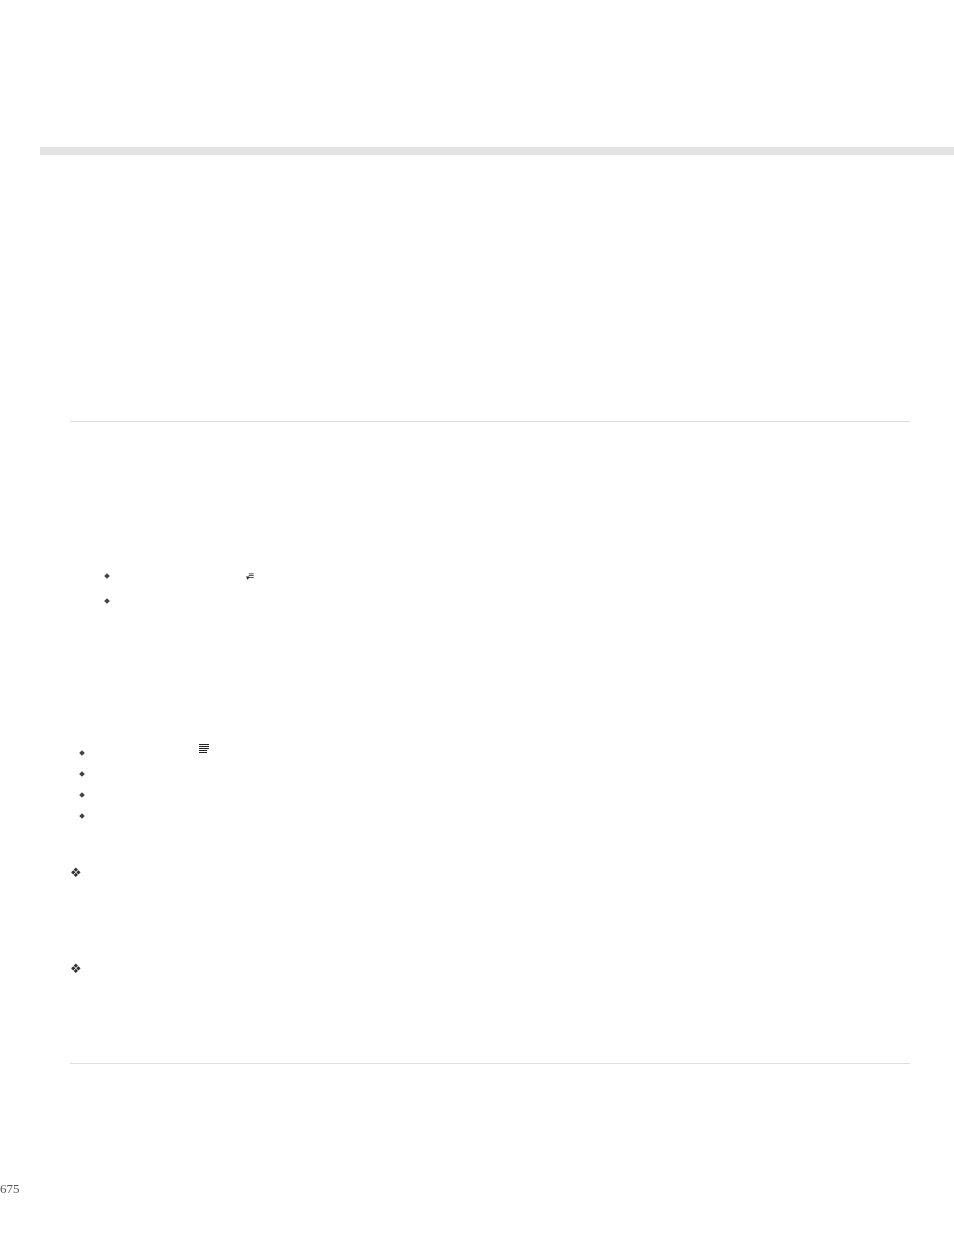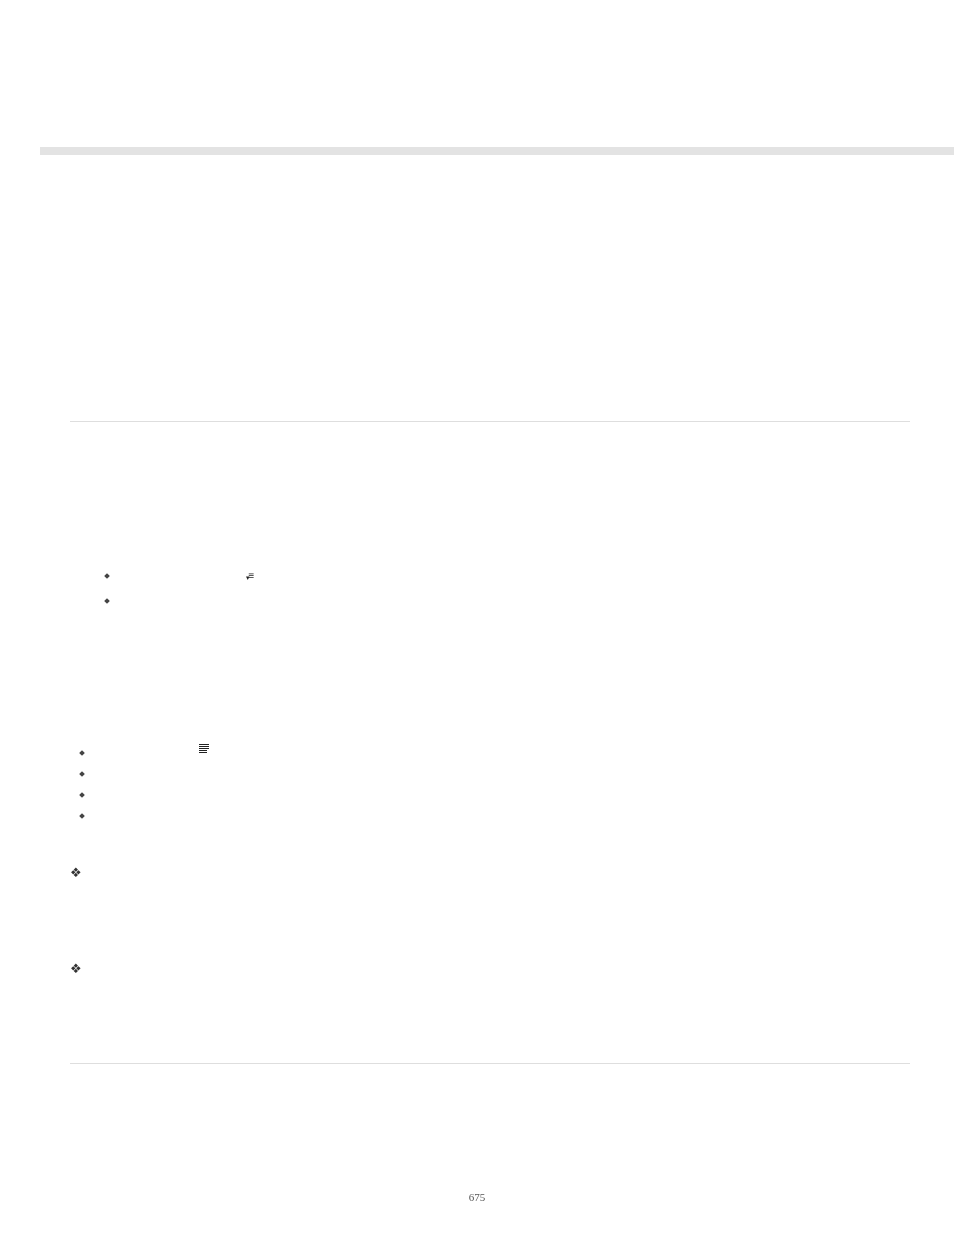--- a/index.html
+++ b/index.html
@@ -60,24 +60,24 @@
     width: 10px;
     height: 10px;
   }
   .page-icon div {
     height: 1px;
     background: #222;
     margin-bottom: 1px;
   }
   .pagenum {
     position: absolute;
-    bottom: 32px;
+    bottom: 38px;
     width: 100%;
-    text-align: center;
-    font-size: 11px;
+    text-align: left;
+    font-size: 13px;
     color: #555;
     font-family: Georgia, 'Times New Roman', serif;
   }
 </style>
 </head>
 <body>
 
 <div class="topbar"></div>
 
 <div class="hr1"></div>

